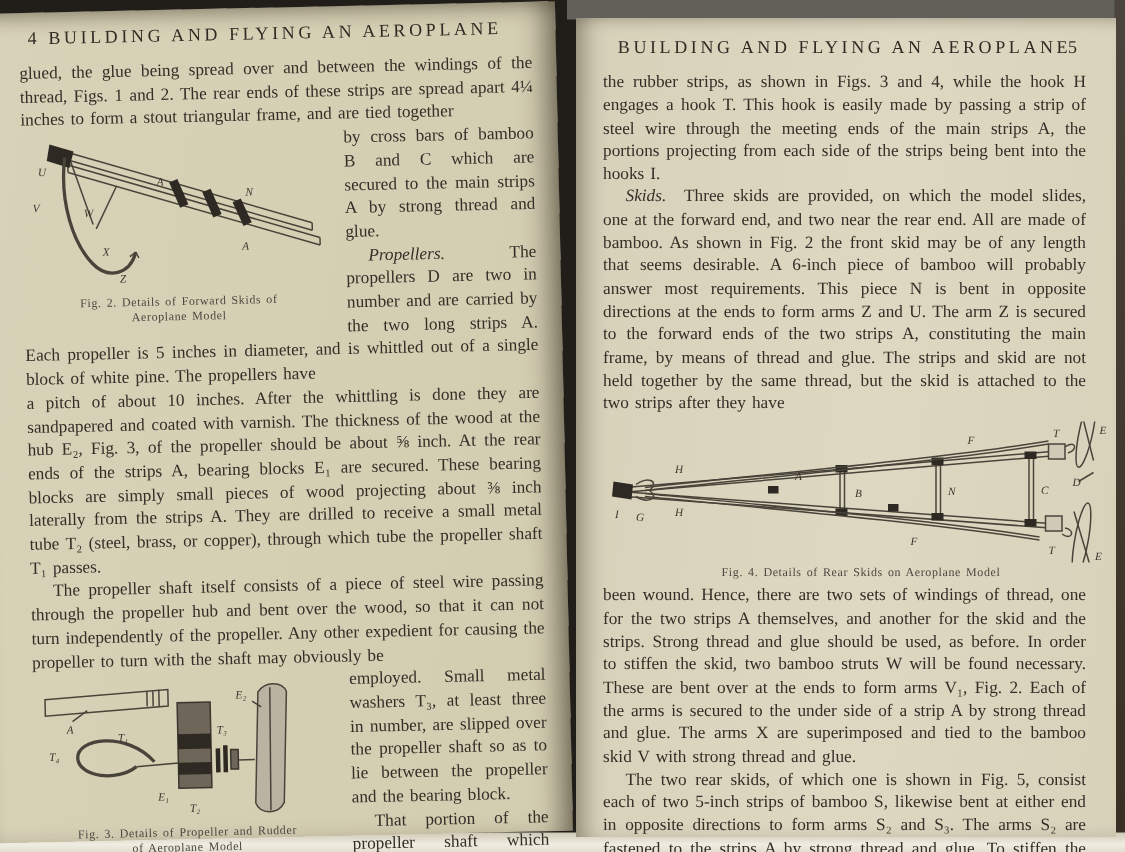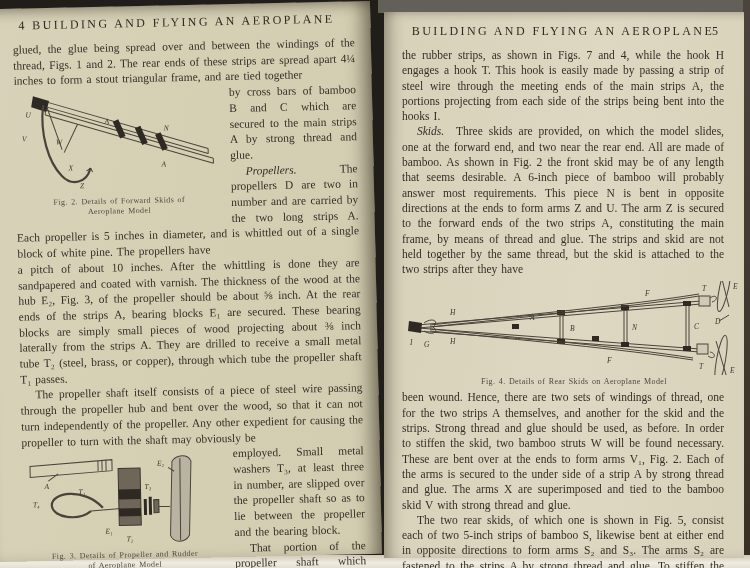--- a/index.html
+++ b/index.html
@@ -149,21 +149,21 @@
     </div>
   </div>
 
   <div class="page" id="right-page">
     <div class="page-inner">
       <div class="running-head">
         <span>BUILDING AND FLYING AN AEROPLANE</span>
         <span class="folio folio-right">5</span>
       </div>
       <div class="body-text">
-        <p class="para">the rubber strips, as shown in Figs. 7 and 4, while the hook H engages a hook T.  This hook is easily made by passing a strip of steel wire through the meeting ends of the main strips A, the portions projecting from each side of the strips being bent into the hooks I.</p>
+        <p class="para">the rubber strips, as shown in Figs. 3 and 4, while the hook H engages a hook T.  This hook is easily made by passing a strip of steel wire through the meeting ends of the main strips A, the portions projecting from each side of the strips being bent into the hooks I.</p>
         <p class="para indent"><span class="lead">Skids.</span>&nbsp; <span>Three skids are provided, on which the model slides, one at the forward end, and two near the rear end.  All are made of bamboo.  As shown in Fig. 2 the front skid may be of any length that seems desirable.  A 6-inch piece of bamboo will probably answer most requirements.  This piece N is bent in opposite directions at the ends to form arms Z and U.  The arm Z is secured to the forward ends of the two strips A, constituting the main frame, by means of thread and glue.  The strips and skid are not held together by the same thread, but the skid is attached to the two strips after they have</span></p>
 
         <div class="fig-block">
           <svg width="344" height="94" viewBox="0 0 344 94">
 
             <path class="ink" d="M15,44 L299,20 M16,47 L299,23"></path>
             <path class="ink" d="M16,47 L298,68 M15,50 L298,71"></path>
             <path class="dark" d="M7,40 l13,2 l-1,10 l-13,-2 z"></path>
 
             <path class="ink" d="M22,42 C30,36 38,40 31,46 M22,50 C30,55 38,51 31,46"></path>

